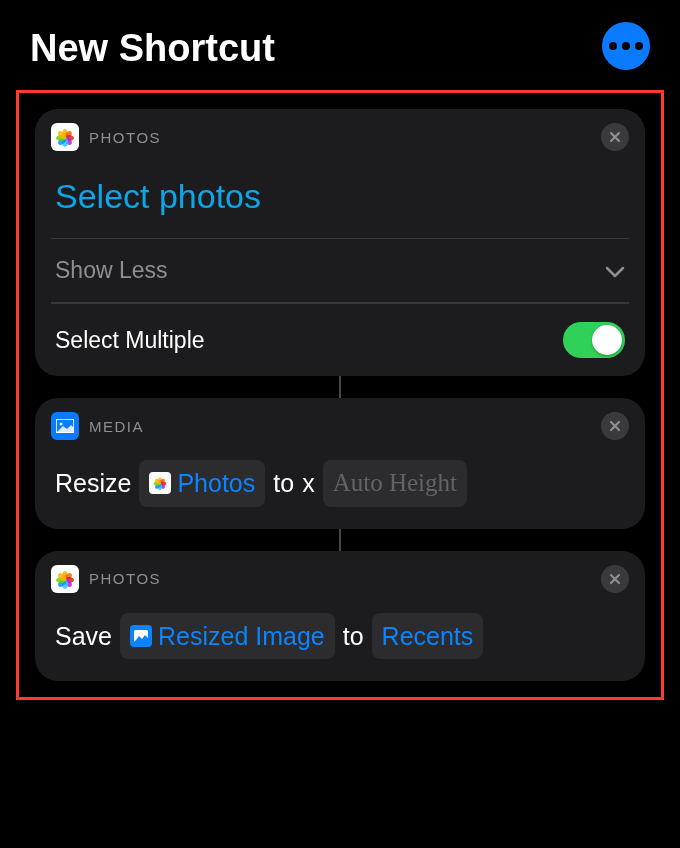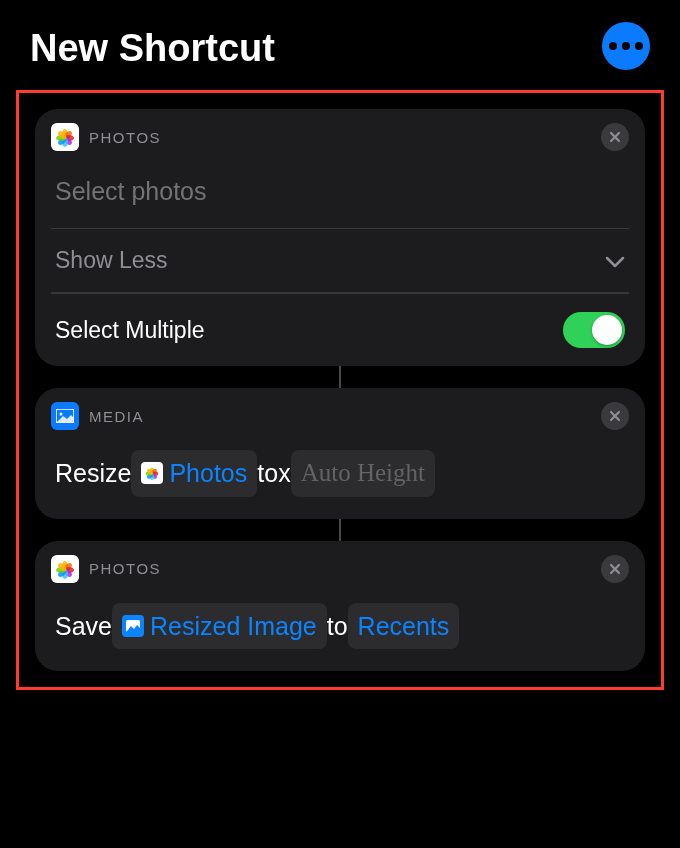--- a/index.html
+++ b/index.html
@@ -93,23 +93,23 @@
     .close-btn svg { width: 14px; height: 14px; }
     .divider {
       height: 1px;
       background: #38383a;
       margin: 0 16px;
     }
     .card-body {
       padding: 16px 20px 22px 20px;
     }
     .action-title {
-      font-size: 25px;
+      font-size: 34px;
       font-weight: 400;
-      color: #737373;
+      color: #0ea5e9;
     }
     .row {
       display: flex;
       align-items: center;
       justify-content: space-between;
       padding: 18px 20px;
       font-size: 23px;
       color: #fff;
     }
     .row-label {
@@ -149,20 +149,21 @@
       margin: 0 auto;
     }
     .inline-body {
       padding: 10px 20px 22px 20px;
       font-size: 25px;
       line-height: 1.7;
       color: #fff;
       display: flex;
       flex-wrap: wrap;
       align-items: center;
+      gap: 8px;
     }
     .inline-body .word { white-space: nowrap; }
     .token {
       display: inline-flex;
       align-items: center;
       background: #2c2c2e;
       border-radius: 8px;
       padding: 2px 10px;
       gap: 6px;
       color: #0a84ff;

